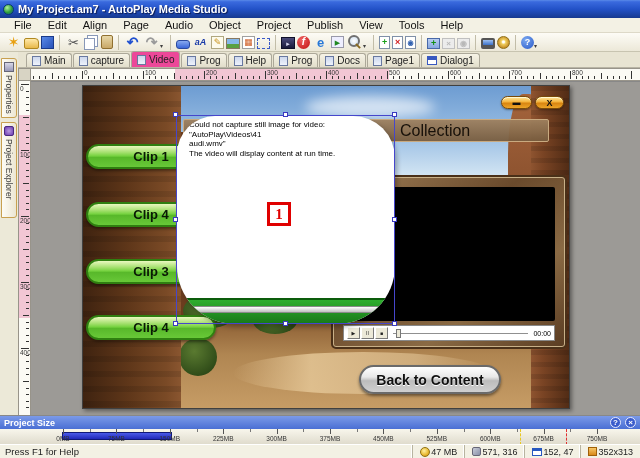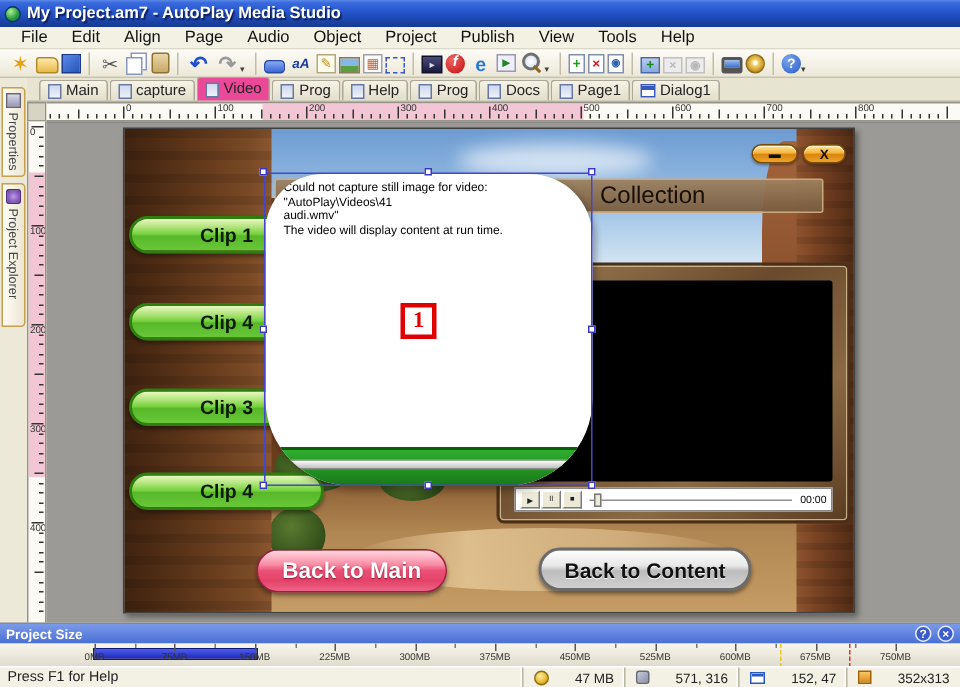--- a/index.html
+++ b/index.html
@@ -202,21 +202,21 @@
   .pstick.minor{height:3px;background:#777;}
   .psnum{position:absolute;top:6px;font-size:6.5px;color:#333;transform:translateX(-50%);}
   #psyellow{position:absolute;left:520px;top:0;height:16px;width:0;border-left:1px dashed #e8c820;}
   #psred{position:absolute;left:566px;top:0;height:16px;width:0;border-left:1px dashed #e03030;}
 
   
   #statusbar{position:absolute;left:0;top:444px;width:640px;height:14px;background:#f3f1e4;
     border-top:1px solid #fff;display:flex;align-items:center;font-size:9px;color:#222;}
   #sbhelp{margin-left:5px;font-size:9.5px;}
   #sbcells{margin-left:auto;display:flex;height:100%;}
-  .scell{display:flex;align-items:center;gap:17px;border-left:1px solid #b8b4a0;
+  .scell{display:flex;align-items:center;gap:1px;border-left:1px solid #b8b4a0;
     box-shadow:-1px 0 0 #fff;padding:0 7px;height:100%;}
   .sicon{flex:none;}
   .disc-icon{width:10px;height:10px;border-radius:50%;
     background:radial-gradient(circle at 40% 35%,#fff0a0,#e8b830 60%,#b88010);border:1px solid #907010;}
   .cursor-icon{width:9px;height:9px;background:linear-gradient(135deg,#c8ccd8,#8890a8);border:1px solid #667;border-radius:2px;}
   .position-icon{width:10px;height:8px;background:#fff;border:1px solid #2858c0;box-shadow:inset 0 2px 0 #2858c0;}
   .dimensions-icon{width:9px;height:9px;background:linear-gradient(#f8c868,#d88818);border:1px solid #a06008;}
 </style>
 </head>
 <body>
@@ -551,23 +551,20 @@
               <span class="pcb">II</span>
               <span class="pcb">■</span>
             </span>
           <div id="ptrack">
             <div id="pthumb"></div>
           </div>
           <span id="ptime">00:00</span>
         </div>
       </div>
 
-      <div id="backmain" class="pill">
-        <span>Back to Main</span>
-      </div>
       <div id="backcontent" class="pill">
         <span>Back to Content</span>
       </div>
 
       <div id="popup">
         <div id="errtext">
           <div>Could not capture still image for video: "AutoPlay\Videos\41</div>
           <div>audi.wmv"</div>
           <div>The video will display content at run time.</div>
         </div>

